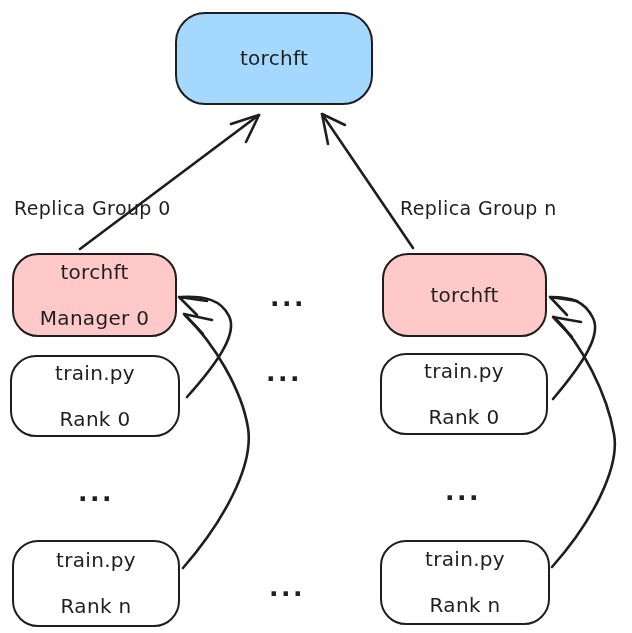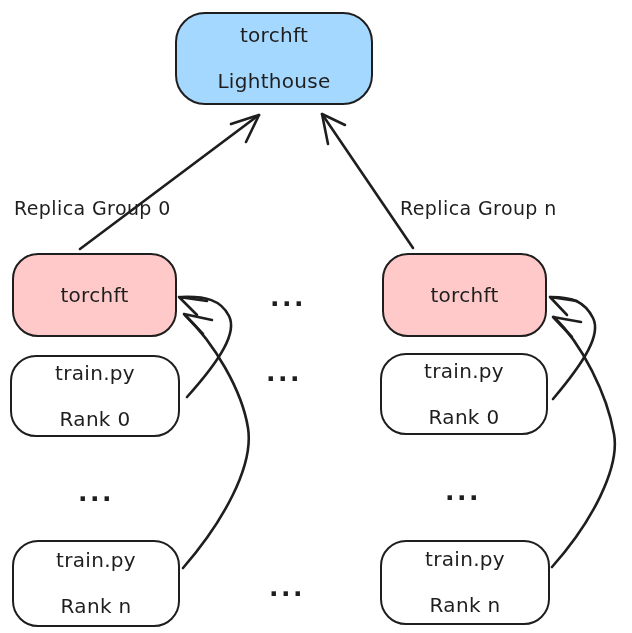--- a/index.html
+++ b/index.html
@@ -63,25 +63,25 @@
 </head>
 <body>
 
 <div id="canvas">
 
   <div class="group-label" style="left:14px; top:197px">Replica Group 0</div>
   <div class="group-label" style="left:400px; top:197px">Replica Group n</div>
 
   <div class="node" style="left: 175px; top: 12px; width: 198px; height: 93px; border-radius: 30px; background-color: rgb(165, 216, 255);">
     <span>torchft</span>
-    <span>Lighthouse</span>
   </div>
 
   <div class="node" style="left: 12px; top: 253px; width: 165px; height: 84px; background-color: rgb(255, 201, 201);">
     <span>torchft</span>
+    <span>Manager 0</span>
   </div>
 
   <div class="node" style="left: 382px; top: 253px; width: 165px; height: 84px; background-color: rgb(255, 201, 201);">
     <span>torchft</span>
   </div>
 
   <div class="node" style="left: 10px; top: 355px; width: 170px; height: 82px; background-color: rgb(255, 255, 255);">
     <span>train.py</span>
     <span>Rank 0</span>
   </div>

